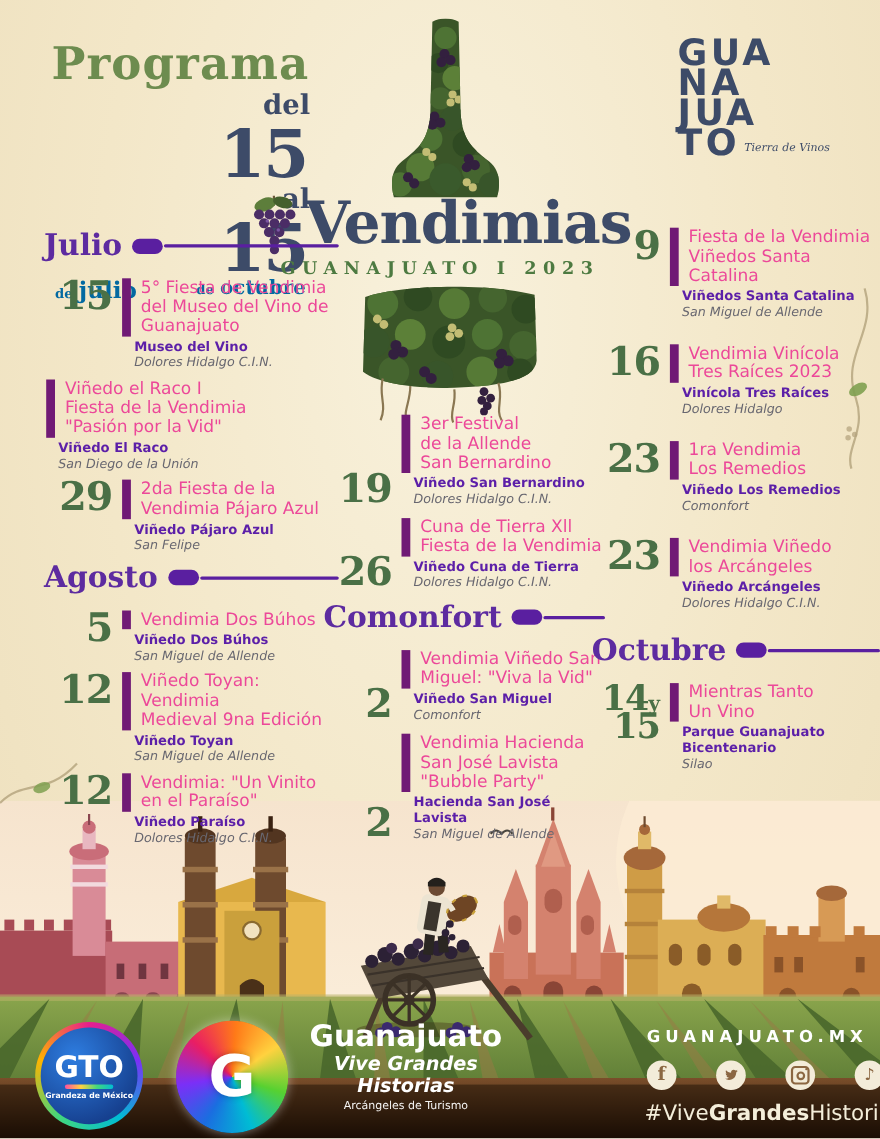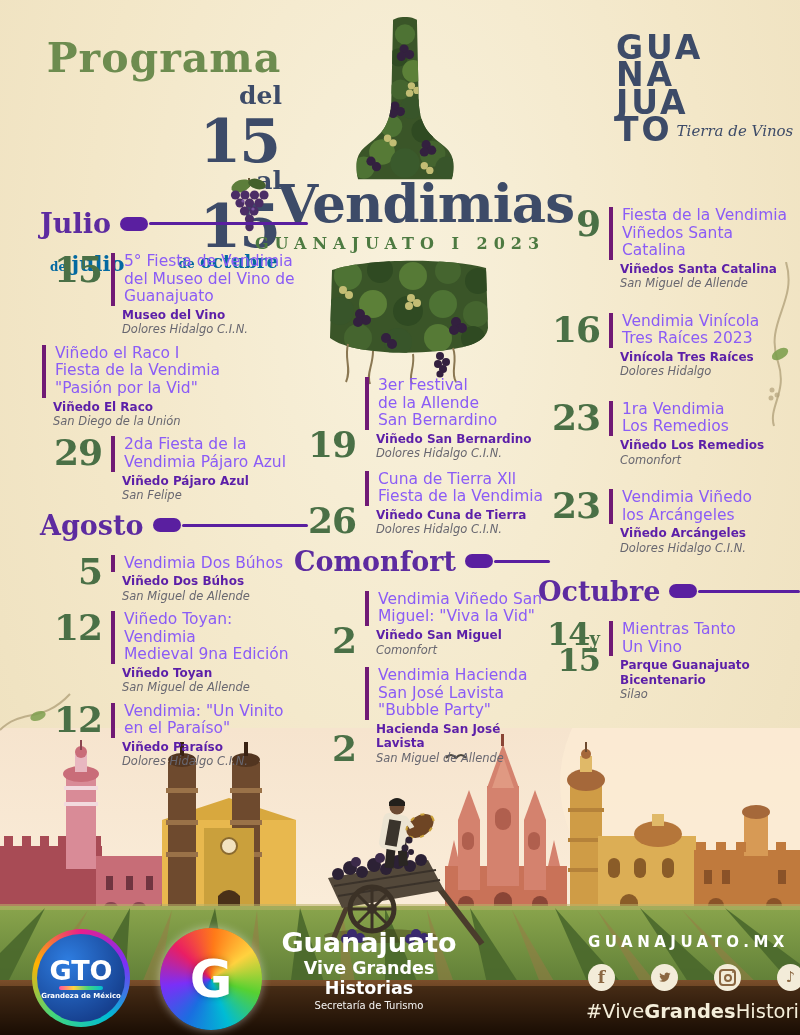--- a/index.html
+++ b/index.html
@@ -18,21 +18,21 @@
   .pnum{font-size:60px;line-height:.82;letter-spacing:-2px;margin:0 3px;}
   .pmonths{display:flex;justify-content:space-between;padding:0 4px;margin-top:0px;
            color:#0369a1;font-family:"DejaVu Serif",serif;font-weight:bold;}
   .pmonth i{font-style:normal;font-size:12px;}
   .pmonth b{font-size:21px;}
   .pmonth:last-child b{font-size:18px;}
   
   #brand{position:absolute;left:616px;top:34px;color:#3d4b68;z-index:2;}
   .bline{font-weight:bold;font-size:33px;line-height:.83;letter-spacing:3px;}
   .blast{display:flex;align-items:flex-end;text-align:center;}
-  .bscript{font-family:"DejaVu Serif",serif;font-style:italic;font-size:15px;
+  .bscript{font-family:"DejaVu Serif",serif;font-style:italic;font-size:10px;
            margin-left:4px;margin-bottom:4px;white-space:nowrap;color:#3d4b68;}
   
   #bottleneck{position:absolute;left:330px;top:16px;z-index:1;}
   #title{position:absolute;left:0;right:0;top:176px;text-align:center;z-index:2;}
   #title .trow{display:inline-flex;align-items:flex-end;}
   #title .tword{font-family:"DejaVu Serif",serif;font-weight:bold;font-size:53px;
                 color:#3d4b68;line-height:1;letter-spacing:-1px;}
   #subtitle{position:absolute;left:0;right:0;top:234px;text-align:center;z-index:2;
             font-family:"DejaVu Serif",serif;font-weight:bold;font-size:16px;
             letter-spacing:6px;color:#4d7a41;}
@@ -49,22 +49,22 @@
   .event{display:flex;margin-bottom:7px;}
   #col1 .event{margin-bottom:9px;align-items:flex-end;}
   #col2 .event{margin-bottom:21px;}
   .day{flex:0 0 60px;text-align:right;padding-right:9px;
        font-family:"DejaVu Serif",serif;font-weight:bold;font-size:36px;
        line-height:.95;color:#4a7046;letter-spacing:-1px;}
   .day.multi{font-size:32px;line-height:.8;padding-top:2px;}
   .day.multi .d1,.day.multi .d2{display:block;}
   .day.multi .dy{font-size:18px;font-style:normal;letter-spacing:0;}
   .body{flex:1;padding-top:1px;}
-  .etitle{white-space:pre-line;border-left:4px solid #701a75;padding-left:9px;
-          font-size:15.5px;line-height:1.14;color:#8b5cf6;margin-bottom:2px;}
+  .etitle{white-space:pre-line;border-left:8px solid #701a75;padding-left:9px;
+          font-size:15.5px;line-height:1.14;color:#ec4899;margin-bottom:2px;}
   .venue{padding-left:11px;font-size:12px;font-weight:bold;color:#5c1fa8;line-height:1.2;}
   .loc{padding-left:11px;font-size:11.5px;font-style:italic;color:#686770;line-height:1.25;}
   
   #sketchR{position:absolute;left:752px;top:262px;z-index:1;}
   #sketchL{position:absolute;left:0px;top:686px;z-index:1;}
   
   #scene{position:absolute;left:0;top:728px;width:800px;height:307px;z-index:0;}
   
   #footer{position:absolute;left:0;bottom:0;width:800px;height:122px;z-index:3;color:#fff;}
   #gto{position:absolute;left:32px;bottom:8px;width:98px;height:98px;border-radius:50%;
@@ -77,21 +77,21 @@
   #gto .bar{width:44px;height:4px;border-radius:2px;margin:2px auto;
        background:linear-gradient(90deg,#ff4fa0,#ffd23f,#42d77d,#00bcd4);}
   #gto .gtag{font-size:7px;font-weight:bold;}
   #glogo{position:absolute;left:160px;bottom:5px;width:102px;height:102px;border-radius:50%;
        background:conic-gradient(from 210deg,#1a6ee0,#7b2ff7,#e91e63,#ff7a18,#ffd23f,#57d131,#00bcd4,#1a6ee0);
        display:grid;place-items:center;box-shadow:0 0 10px rgba(255,255,255,.45);}
   #glogo .g{font-size:52px;font-weight:bold;color:#fff;line-height:1;
        text-shadow:0 0 6px rgba(0,0,0,.25);}
   #ftext{position:absolute;left:264px;bottom:24px;width:210px;text-align:center;}
   #ftext .f1{font-weight:bold;font-size:27px;line-height:1.05;}
-  #ftext .f2{font-weight:bold;font-size:17.5px;line-height:1.15;}
+  #ftext .f2{font-weight:bold;font-size:17.5px;line-height:1.15;font-style:italic;}
   #ftext .f3{font-size:10px;margin-top:2px;opacity:.95;}
   #website{position:absolute;left:588px;bottom:84px;font-weight:bold;font-size:15px;letter-spacing:4.5px;}
   #social{position:absolute;left:588px;bottom:44px;display:flex;gap:36px;}
   .sc{width:27px;height:27px;border-radius:50%;background:#f3ecd9;display:grid;place-items:center;}
   .fg{font-family:"DejaVu Serif",serif;font-weight:bold;color:#8b6742;font-size:17px;line-height:1;margin-top:-1px;}
   .ig{width:13px;height:13px;border:2px solid #8b6742;border-radius:4px;position:relative;display:block;}
   .ig::before{content:"";position:absolute;inset:2.5px;border:2px solid #8b6742;border-radius:50%;}
   .ig::after{content:"";position:absolute;right:0px;top:0px;width:2px;height:2px;background:#8b6742;border-radius:50%;}
   .tk{color:#8b6742;font-size:15px;font-weight:bold;line-height:1;}
   #hashtag{position:absolute;left:586px;bottom:12px;font-size:19.5px;color:#f4eeda;}
@@ -671,21 +671,21 @@
       <div class="bar"></div>
       <div class="gtag">Grandeza de México</div>
     </div>
   </div>
   <div id="glogo">
     <span class="g">G</span>
   </div>
   <div id="ftext">
     <div class="f1">Guanajuato</div>
     <div class="f2">Vive Grandes Historias</div>
-    <div class="f3">Secretaría de Turismo</div>
+    <div class="f3">Arcángeles de Turismo</div>
   </div>
   <div id="website">GUANAJUATO.MX</div>
   <div id="social">
       <span class="sc">
         <span class="fg">f</span>
       </span>
       <span class="sc">
         <svg viewBox="0 0 12 12" width="13" height="13">
           <path fill="#8b6742" d="M11.6 2.3c-.4.2-.8.3-1.3.4.5-.3.8-.7 1-1.3-.4.3-.9.5-1.4.6C9.4 1.6 8.8 1.3 8.2 1.3 7 1.3 6.1 2.2 6.1 3.4c0 .2 0 .3.1.5C4.4 3.8 2.9 3 1.9 1.8c-.2.3-.3.7-.3 1.1 0 .7.4 1.4 1 1.8-.4 0-.7-.1-1-.3v.1c0 1 .7 1.9 1.7 2.1-.2 0-.4.1-.6.1l-.4-.1c.3.8 1.1 1.4 2 1.5-.7.6-1.7.9-2.7.9H1c1 .6 2.1 1 3.3 1 4 0 6.1-3.3 6.1-6.1v-.3c.5-.3.9-.7 1.2-1.2z"></path>
         </svg>

